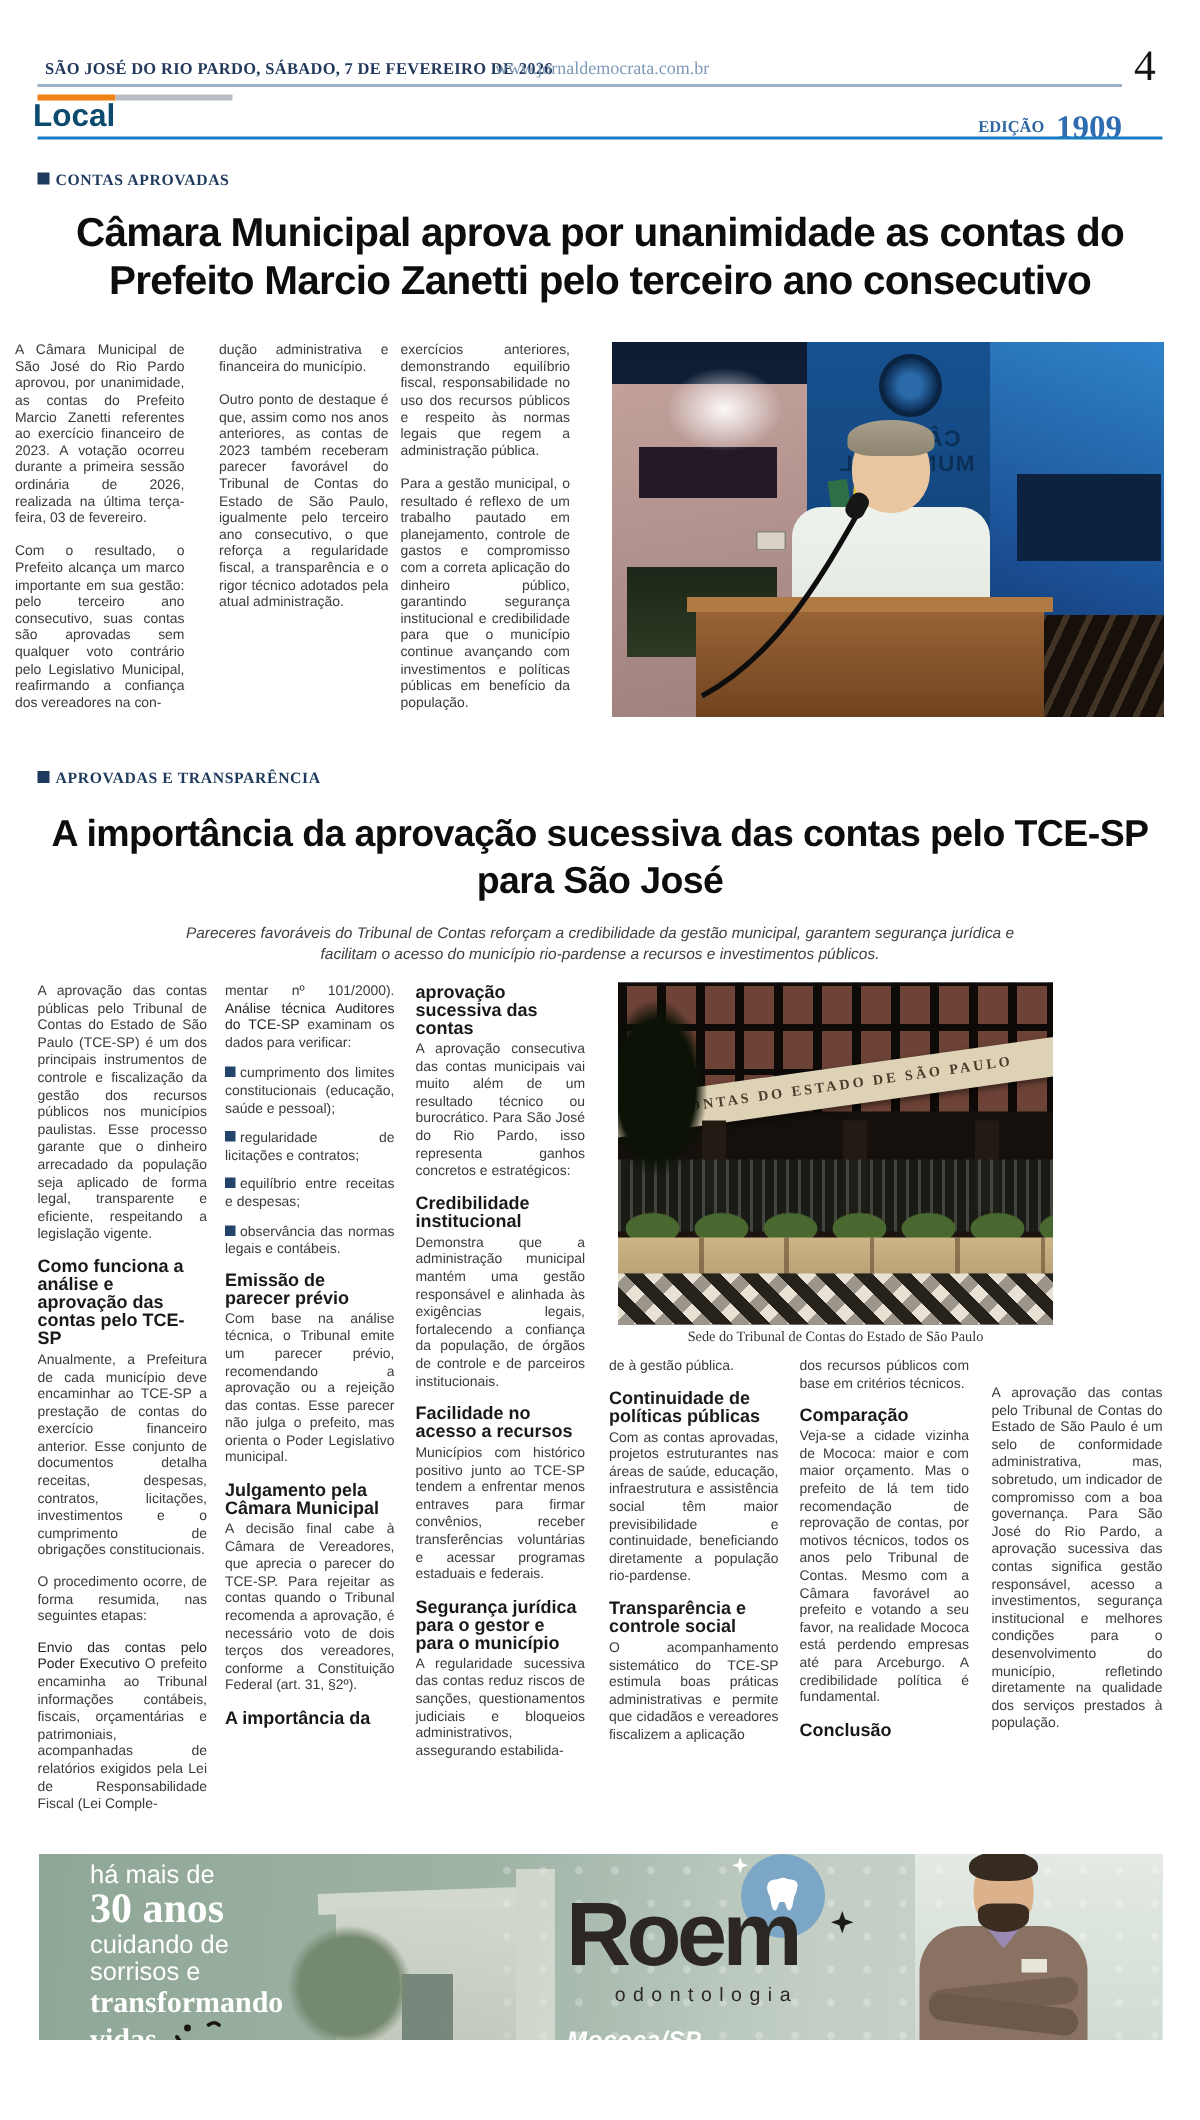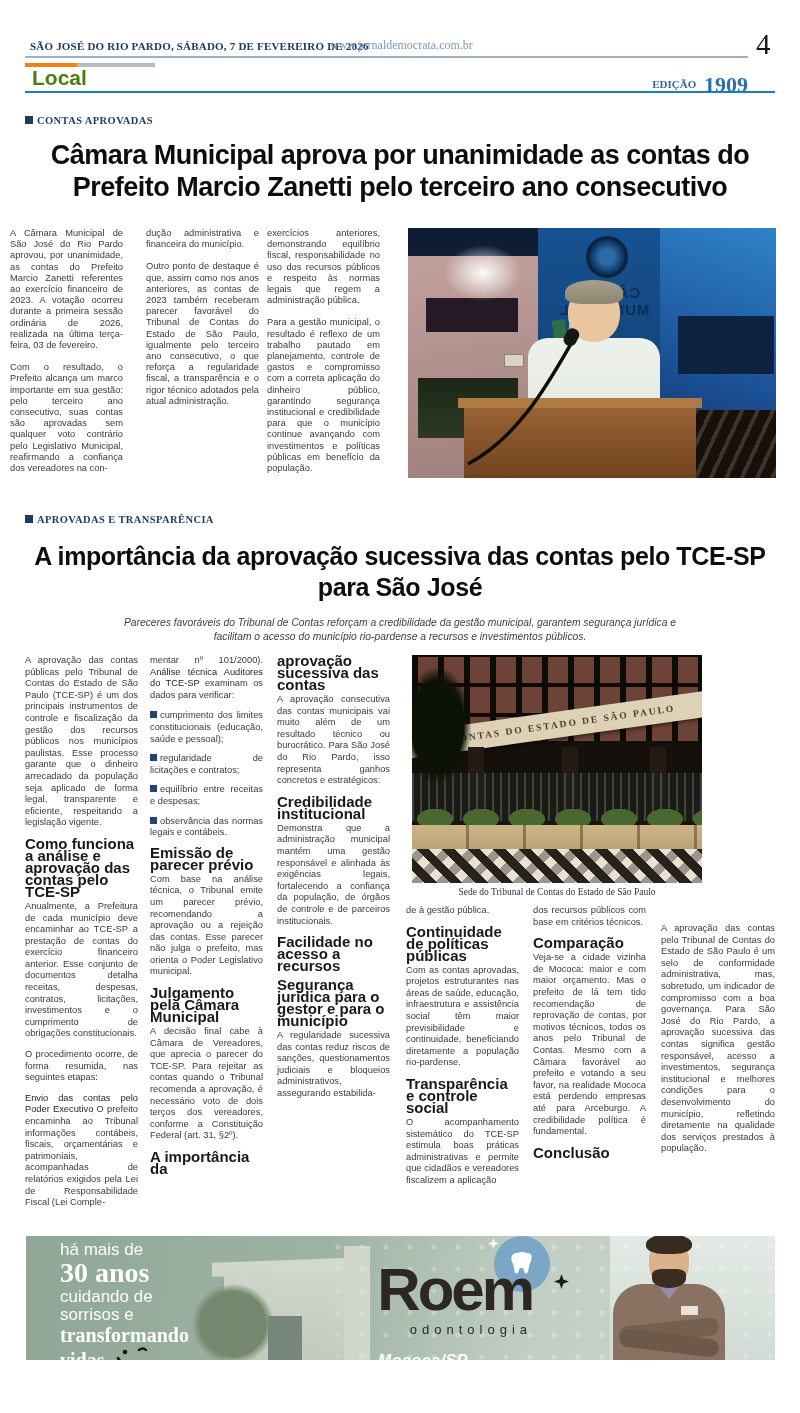--- a/index.html
+++ b/index.html
@@ -11,21 +11,21 @@
   .mh-date{left:30px;top:40px;font:bold 11px "Liberation Serif",serif;color:#22395c;letter-spacing:.2px;}
   .mh-site{left:330px;top:38px;font:12px "Liberation Serif",serif;color:#7d98b6;}
   .mh-ed{left:598px;top:33px;width:150px;text-align:right;color:#2f66a0;font:bold 11px "Liberation Serif",serif;margin-top:39px;}
   .mh-ed .ed-num{font:bold 22px "Liberation Serif",serif;color:#2f6db0;margin-left:5px;vertical-align:-4px;}
   .mh-page{left:756px;top:28px;font:29px "Liberation Serif",serif;color:#141414;}
   .mh-rule{left:25px;top:56px;width:723px;height:2px;background:#9fb0c4;}
 
   
   .sec-bar-orange{left:25px;top:63px;width:52px;height:4px;background:#ef8214;}
   .sec-bar-gray{left:77px;top:63px;width:78px;height:4px;background:#b9bdc1;}
-  .sec-title{left:32px;top:66px;font:800 21px "Liberation Sans",sans-serif;font-weight:bold;color:#4d7c0f;}
+  .sec-title{left:22px;top:66px;font:800 21px "Liberation Sans",sans-serif;font-weight:bold;color:#0c4a6e;}
   .sec-rule{left:25px;top:91px;width:750px;height:2px;background:#1a7ac2;}
 
   
   .kicker{font:bold 10.5px "Liberation Serif",serif;color:#1e3a5c;letter-spacing:.4px;}
   .ksq{display:inline-block;width:8px;height:8px;background:#1e3a5c;margin-right:4px;}
   .k1{left:25px;top:115px;} .k2{left:25px;top:514px;}
   .h1{left:25px;top:139px;width:750px;font:bold 27px/1.2 "Liberation Sans",sans-serif;letter-spacing:-.5px;color:#0d0d0d;text-align:center;}
   .h2{left:25px;top:541px;width:750px;font:bold 25px/1.22 "Liberation Sans",sans-serif;letter-spacing:-.4px;color:#0d0d0d;text-align:center;}
   .deck{left:110px;top:616px;width:580px;font:italic 10.3px/1.35 "Liberation Sans",sans-serif;color:#3e3e3e;text-align:center;}
 
@@ -34,21 +34,21 @@
   .a1col{top:228px;height:278px;line-height:11.2px;}
   #a1c0{left:10px}#a1c1{left:146px}#a1c2{left:267px}
   .a2top{top:655px;height:579px;}
   #a2c0{left:25px}#a2c1{left:150px}#a2c2{left:277px}
   .a2bot{top:905px;height:329px;}
   #a2c3{left:406px}#a2c4{left:533px}
   #a2c5{left:661px;top:923px;height:311px;width:114px;}
   .para{margin:0 0 9px;}
   .a1col .para{margin-bottom:11px;}
   .b{font-weight:normal;color:#1f1f1f;}
-  .subhead{font-weight:bold;font-size:15px;line-height:12px;color:#191919;margin:7px 0 3px;text-align:left;hyphens:none;}
+  .subhead{font-weight:bold;font-size:12px;line-height:12px;color:#191919;margin:7px 0 3px;text-align:left;hyphens:none;}
   .subhead:first-child{margin-top:0;}
   .bullet{margin:0 0 8px;}
   .sq{display:inline-block;width:7px;height:7px;background:#24456b;margin-right:3px;}
 
   
   .photo1{left:408px;top:228px;width:368px;height:250px;overflow:hidden;background:linear-gradient(#0e1c33,#16294a);}
   .p1-glare{left:20px;top:5px;width:110px;height:80px;background:radial-gradient(closest-side,rgba(255,255,255,.95),rgba(255,255,255,0) 70%);}
   .p1-left{left:0;top:28px;width:152px;height:222px;background:linear-gradient(170deg,#c2a19c,#9e7f7c);}
   .p1-win{background:#231a26;}
   .p1-w1{left:18px;top:70px;width:92px;height:34px;}
@@ -211,20 +211,21 @@
       <div class="subhead">Julgamento pela Câmara Municipal</div>
       <div class="para"><span>A decisão final cabe à Câmara de Vereadores, que aprecia o parecer do TCE-SP. Para rejeitar as contas quando o Tribunal recomenda a aprovação, é necessário voto de dois terços dos vereadores, conforme a Constituição Federal (art. 31, §2º).</span></div>
       <div class="subhead">A importância da</div>
     </div>
   <div id="a2c2" class="col a2top">
       <div class="subhead">aprovação sucessiva das contas</div>
       <div class="para"><span>A aprovação consecutiva das contas municipais vai muito além de um resultado técnico ou burocrático. Para São José do Rio Pardo, isso representa ganhos concretos e estratégicos:</span></div>
       <div class="subhead">Credibilidade institucional</div>
       <div class="para"><span>Demonstra que a administração municipal mantém uma gestão responsável e alinhada às exigências legais, fortalecendo a confiança da população, de órgãos de controle e de parceiros institucionais.</span></div>
       <div class="subhead">Facilidade no acesso a recursos</div>
+      <div class="para"><span>Municípios com histórico positivo junto ao TCE-SP tendem a enfrentar menos entraves para firmar convênios, receber transferências voluntárias e acessar programas estaduais e federais.</span></div>
       <div class="subhead">Segurança jurídica para o gestor e para o município</div>
       <div class="para"><span>A regularidade sucessiva das contas reduz riscos de sanções, questionamentos judiciais e bloqueios administrativos, assegurando estabilida-</span></div>
     </div>
   <div id="a2c3" class="col a2bot">
       <div class="para"><span>de à gestão pública.</span></div>
       <div class="subhead">Continuidade de políticas públicas</div>
       <div class="para"><span>Com as contas aprovadas, projetos estruturantes nas áreas de saúde, educação, infraestrutura e assistência social têm maior previsibilidade e continuidade, beneficiando diretamente a população rio-pardense.</span></div>
       <div class="subhead">Transparência e controle social</div>
       <div class="para"><span>O acompanhamento sistemático do TCE-SP estimula boas práticas administrativas e permite que cidadãos e vereadores fiscalizem a aplicação</span></div>
     </div>

